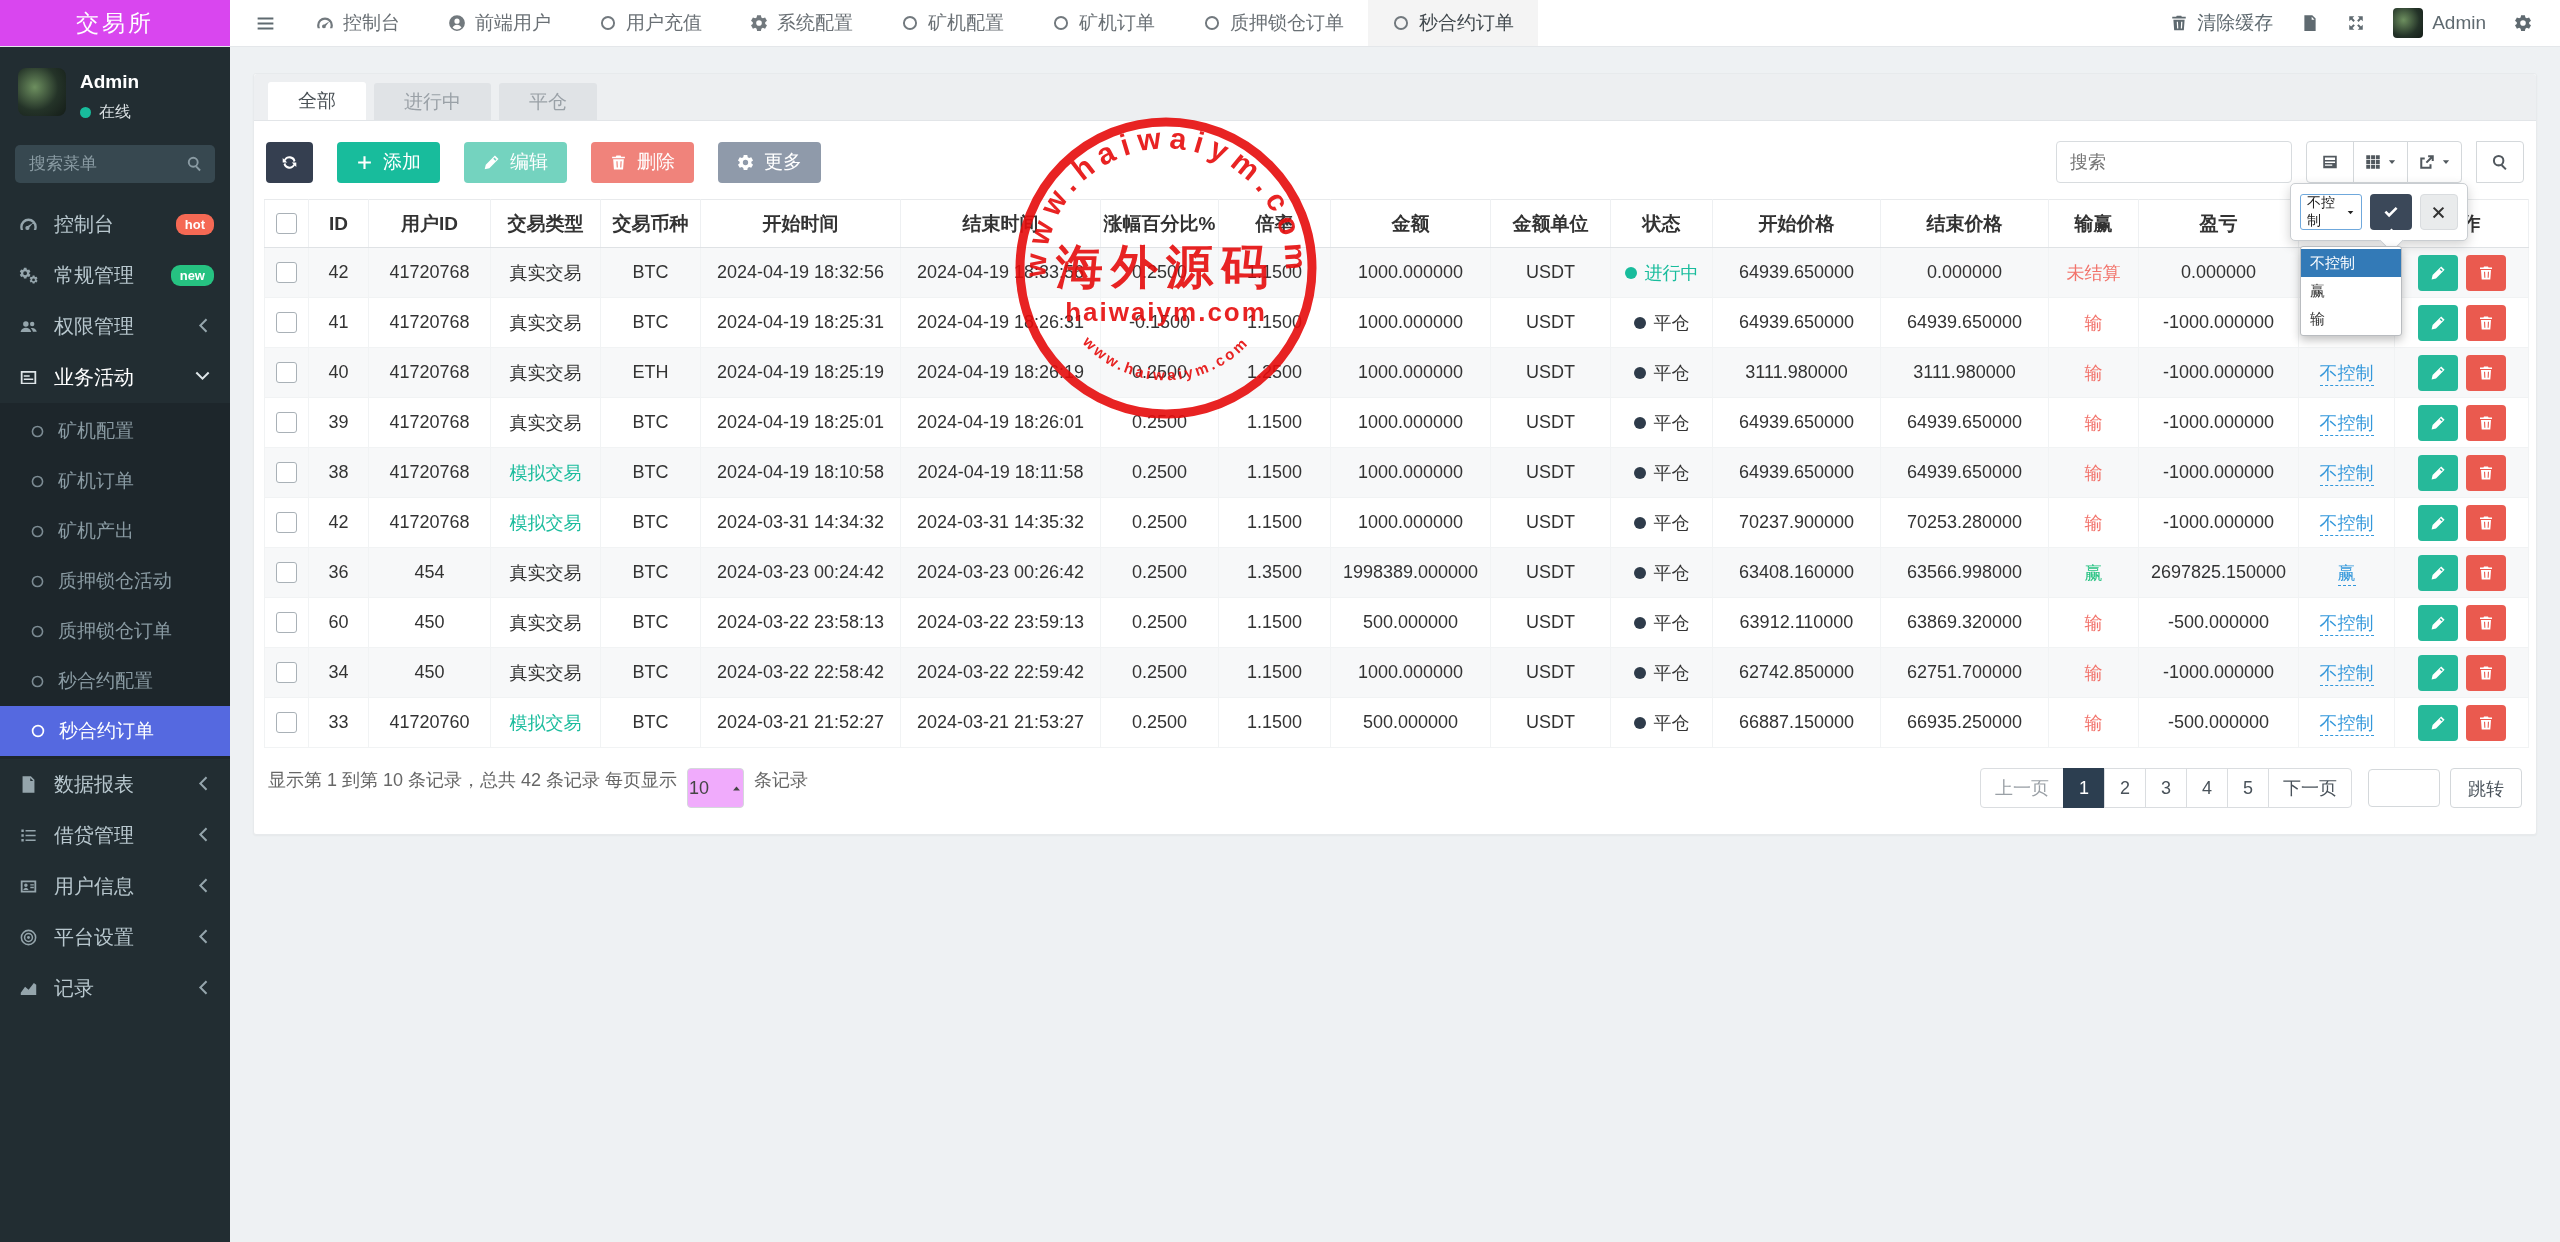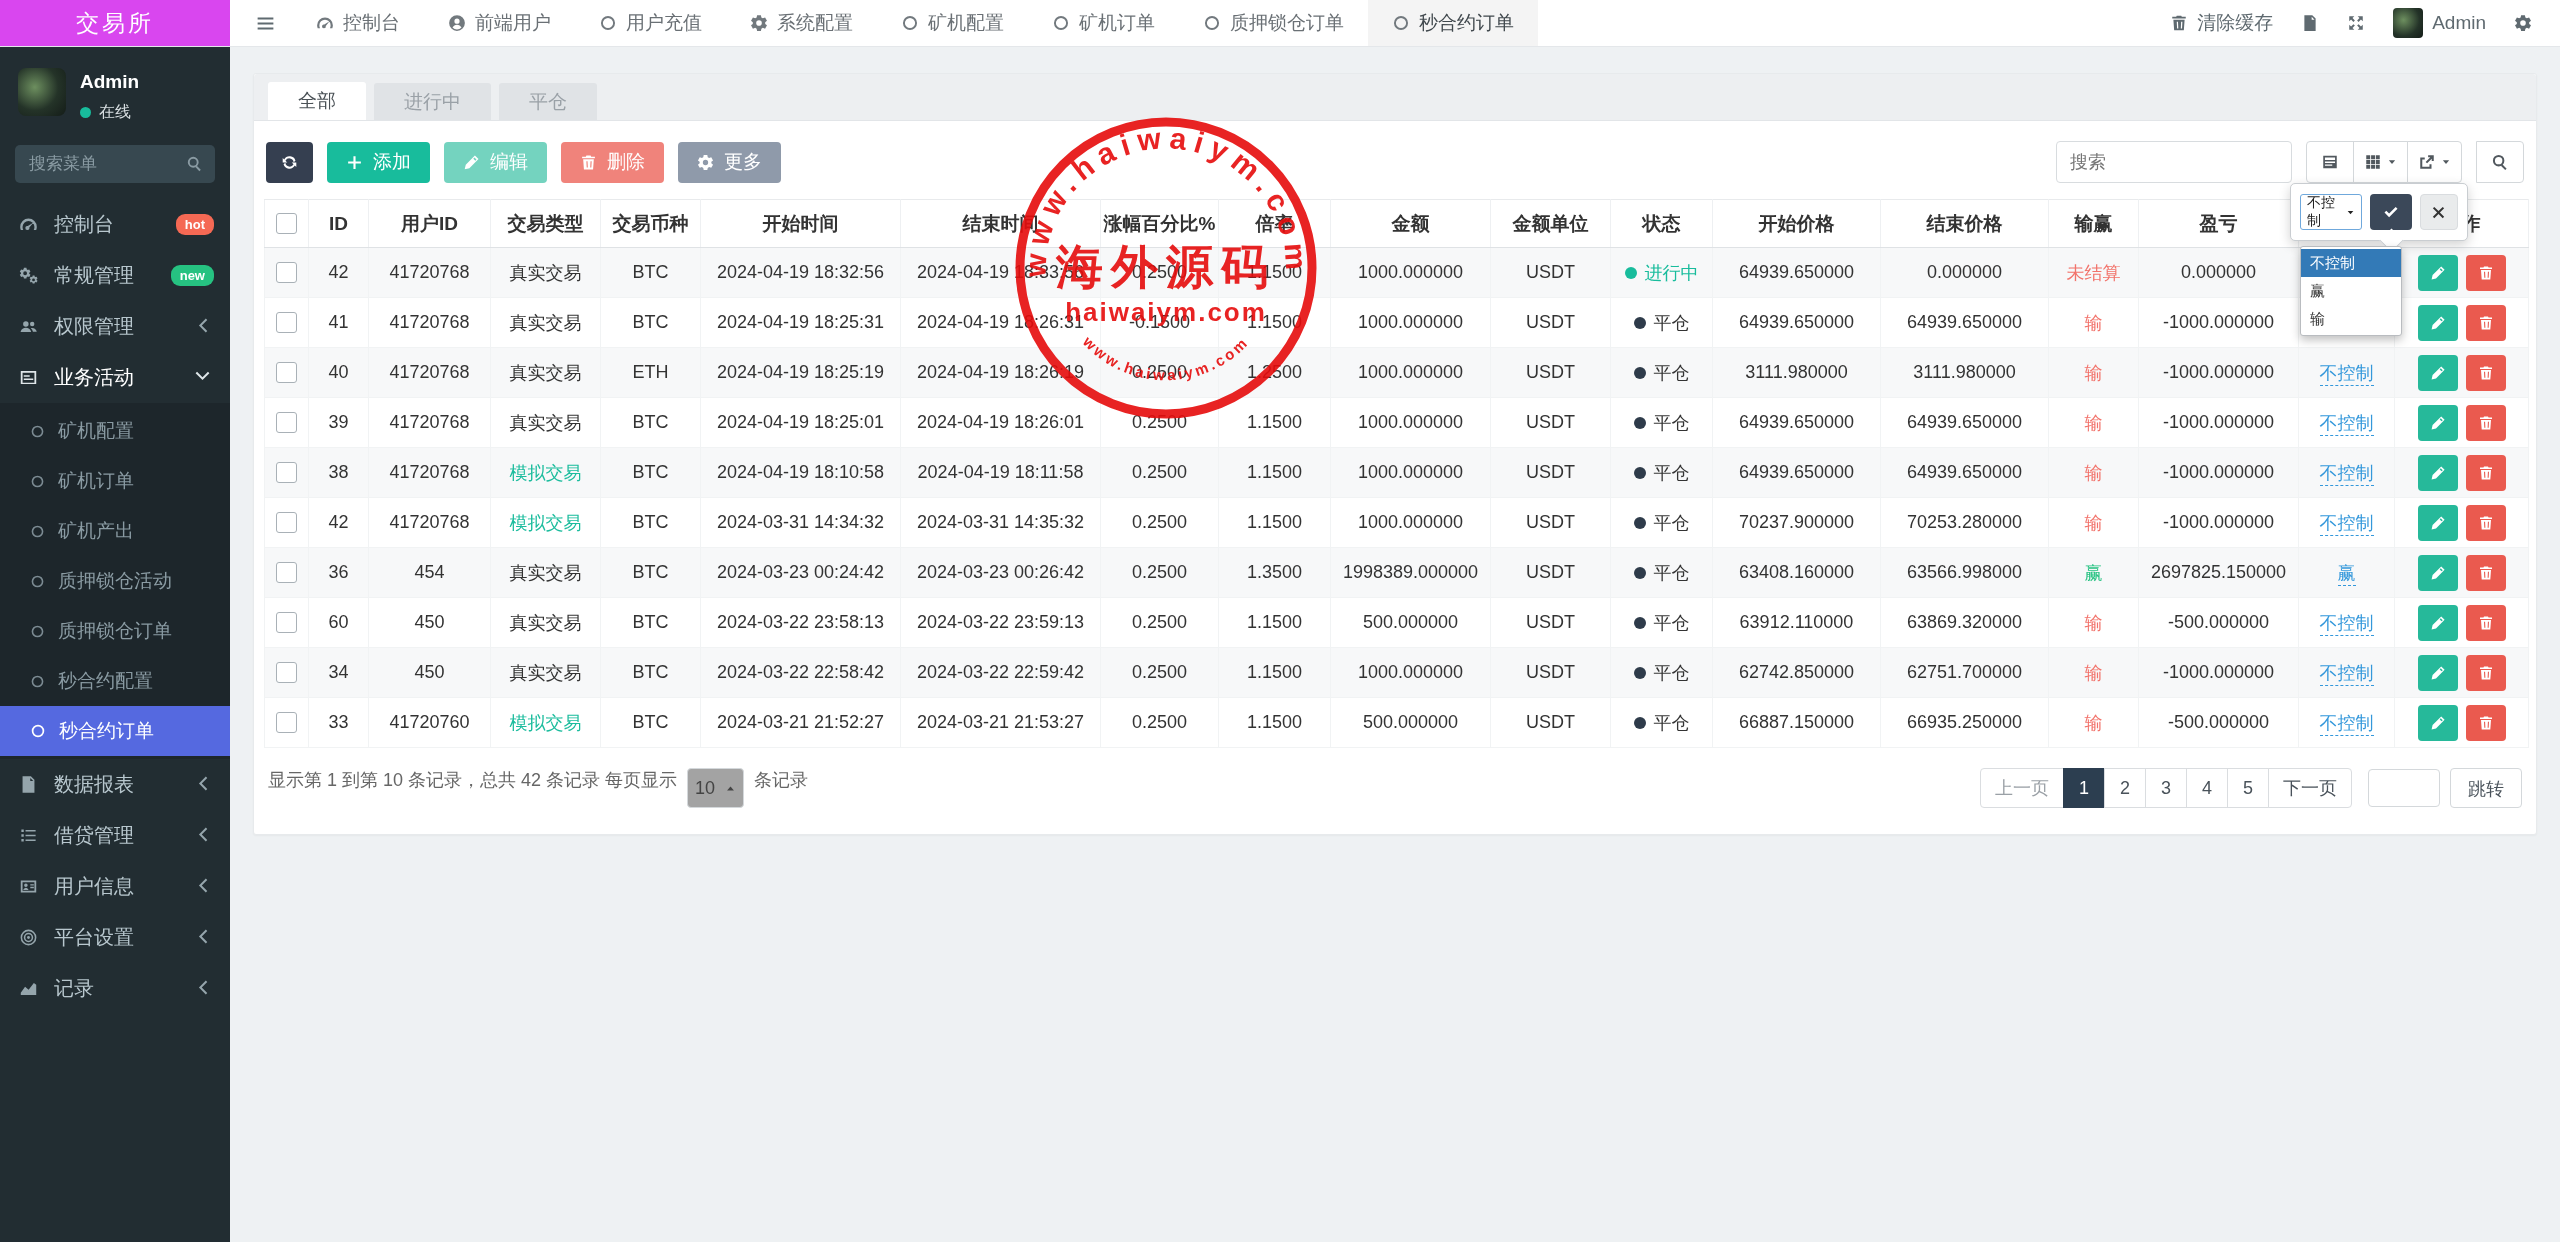--- a/index.html
+++ b/index.html
@@ -62,21 +62,21 @@
          box-shadow:0 1px 2px rgba(0,0,0,.04);}
   .tabs{height:46px;background:#edeff1;border-bottom:1px solid #e2e5e8;display:flex;
         align-items:flex-end;padding-left:14px;gap:8px;border-radius:3px 3px 0 0;}
   .tab{height:37px;display:flex;align-items:center;padding:0 30px;font-size:19px;color:#9aa1a7;
        background:#e0e3e6;border-radius:3px 3px 0 0;cursor:pointer;}
   .tab.active{background:#fff;color:#4a5156;height:38px;}
   .panel-body{padding:18px 10px 24px;}
 
   .toolbar{display:flex;align-items:center;margin:2px 2px 16px;}
   .btn{height:41px;border:none;border-radius:4px;color:#fff;font-size:19px;display:inline-flex;
-       align-items:center;gap:10px;padding:0 19px;margin-right:14px;cursor:pointer;
+       align-items:center;gap:10px;padding:0 19px;margin-right:24px;cursor:pointer;
        font-family:inherit;}
   .btn .ico{font-size:17px;}
   .btn-refresh{background:var(--btn-refresh);width:47px;padding:0;justify-content:center;}
   .btn-add{background:var(--green);}
   .btn-edit{background:var(--btn-edit);}
   .btn-del{background:var(--btn-delete);}
   .btn-more{background:var(--btn-more);}
   .toolbar-right{margin-left:auto;display:flex;align-items:center;}
   .search-input{width:208px;height:40px;border:1px solid #d8dcdf;border-radius:4px;font-size:18px;
                 padding:0 13px;color:#333;outline:none;font-family:inherit;}
@@ -105,22 +105,22 @@
   .out-lose,.out-pending{color:var(--salmon);}
   .out-win{color:var(--win-green);}
   .ctl-link{color:var(--link-blue);border-bottom:1px dashed var(--link-blue);
             padding-bottom:2px;cursor:pointer;text-decoration:none;}
   .op-btn{width:40px;height:36px;border:none;border-radius:4px;color:#fff;display:inline-flex;
           align-items:center;justify-content:center;font-size:16px;cursor:pointer;margin:0 4px;}
   .op-edit{background:var(--action-green);} .op-del{background:var(--action-red);}
 
   
   .pager{display:flex;align-items:flex-start;margin:20px 4px 2px;font-size:18px;color:#666;}
-  .page-size{display:inline-flex;align-items:center;gap:10px;border:1px solid #d4d8db;border-radius:4px;
-             height:38px;padding:0 7px;margin:0 10px;color:#444;cursor:pointer;background:#a3a3a3;}
+  .page-size{display:inline-flex;align-items:center;gap:22px;border:1px solid #d4d8db;border-radius:4px;
+             height:38px;padding:0 1px;margin:0 10px;color:#444;cursor:pointer;background:#f0abfc;}
   .page-size .ico{font-size:11px;color:#444;}
   .pg-right{margin-left:auto;display:flex;align-items:center;}
   .pg-list{display:flex;}
   .pg-item{min-width:42px;height:40px;box-sizing:border-box;border:1px solid #dadde0;background:#fff;
            color:#49525a;display:flex;align-items:center;justify-content:center;padding:0 14px;
            margin-left:-1px;cursor:pointer;font-size:18px;}
   .pg-item:first-child{border-radius:4px 0 0 4px;margin-left:0;}
   .pg-item:last-child{border-radius:0 4px 4px 0;}
   .pg-item.dim{color:#9aa0a6;}
   .pg-item.active{background:var(--dark-navy);border-color:var(--dark-navy);color:#fff;}

